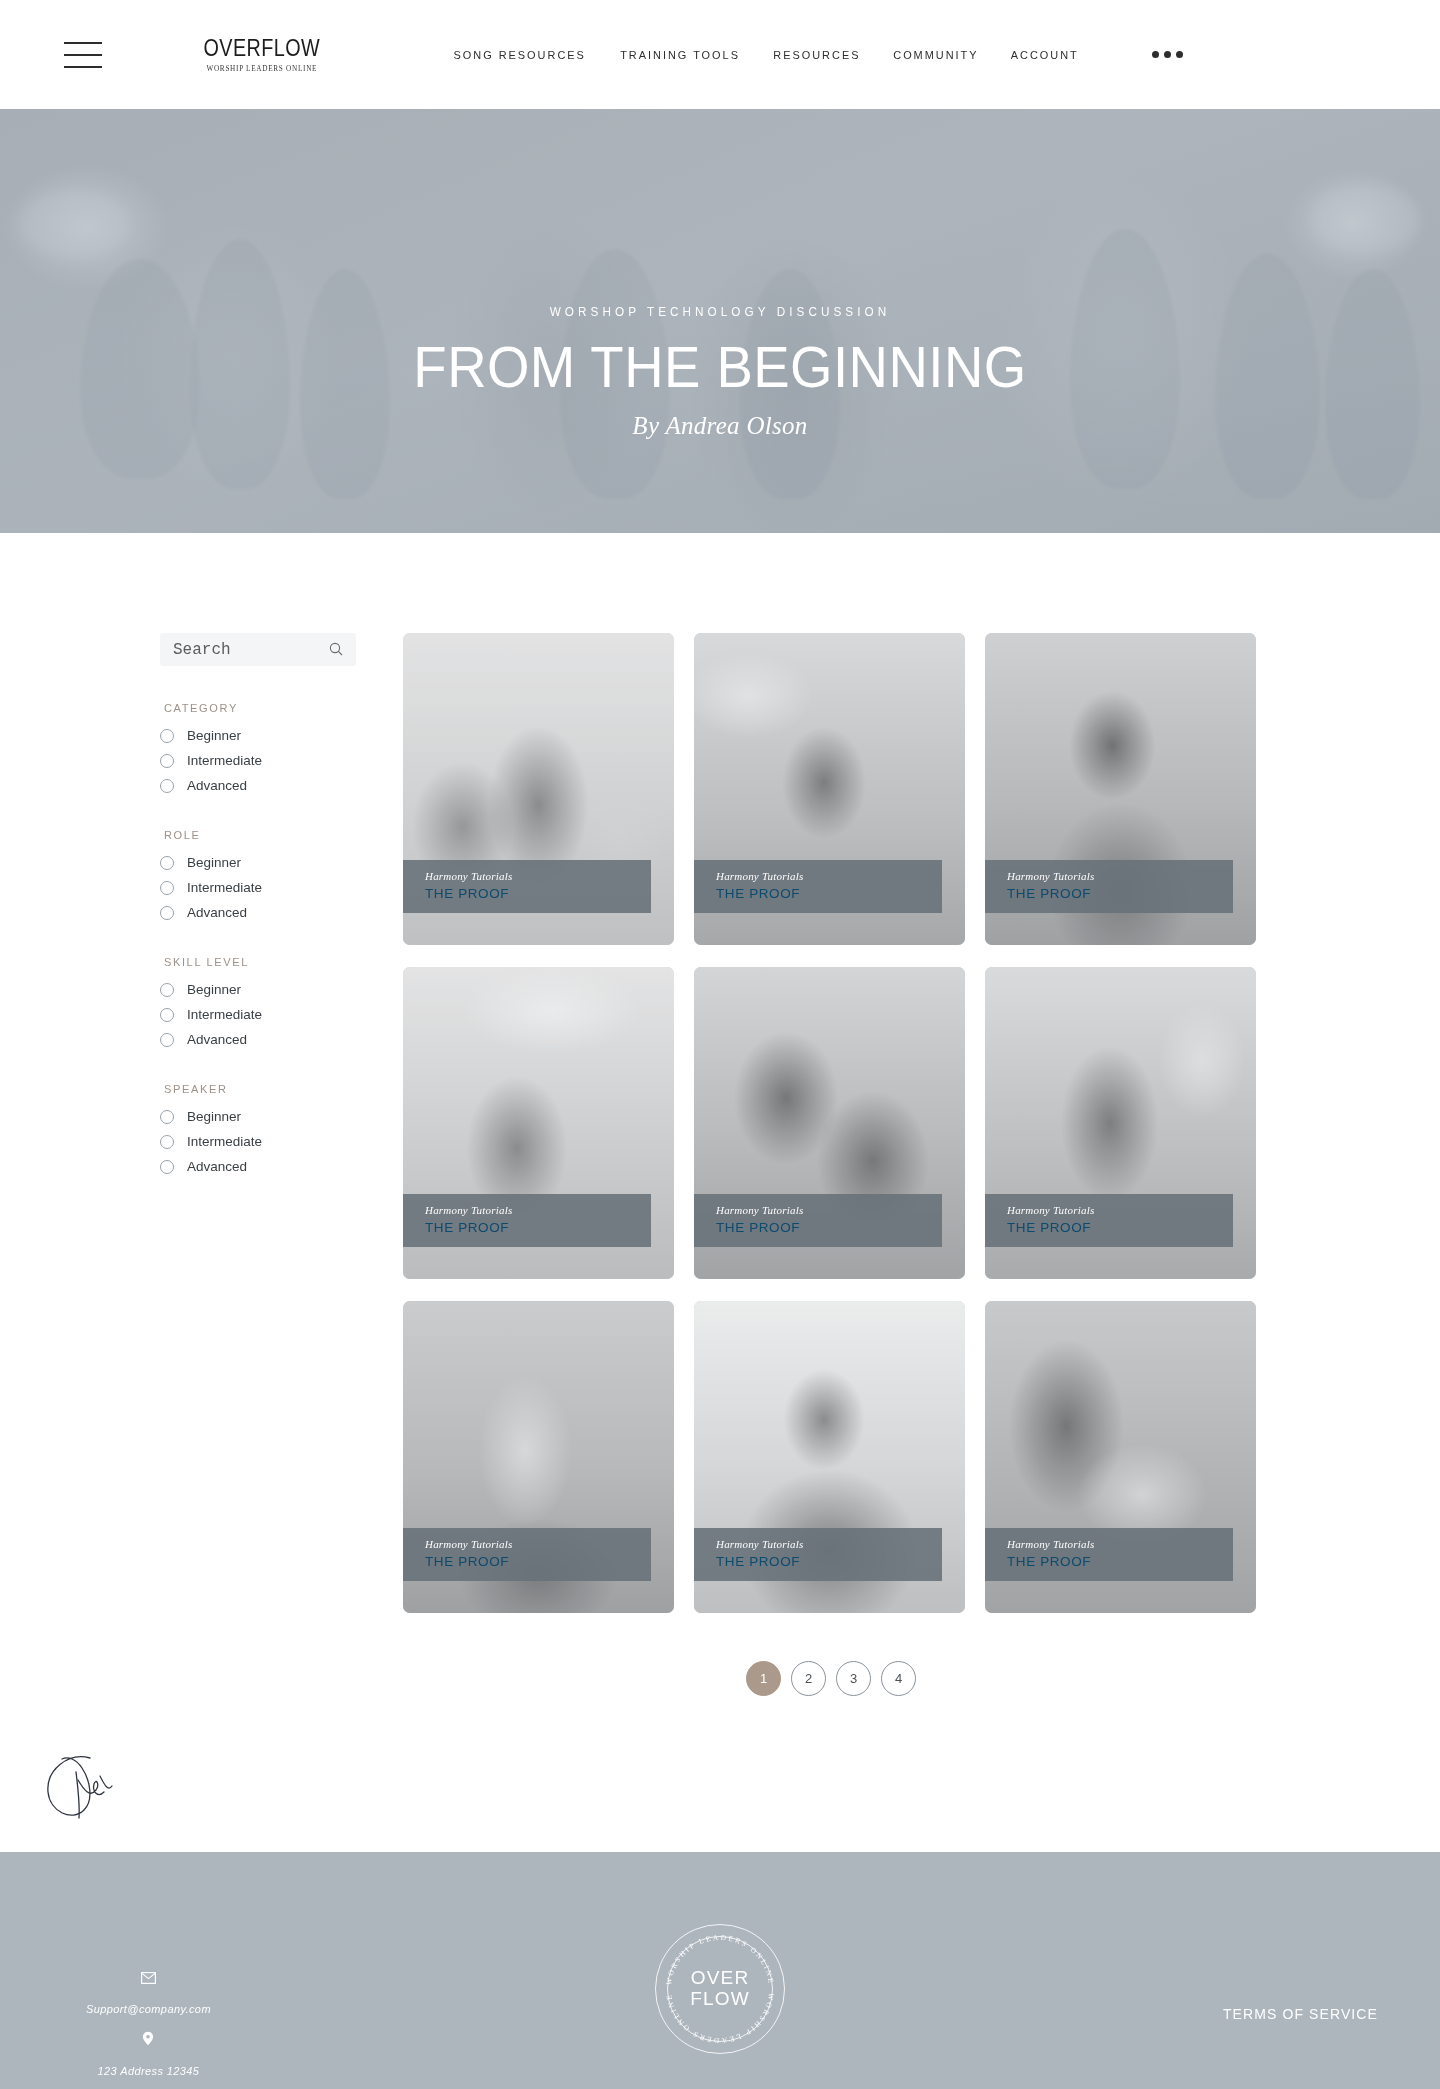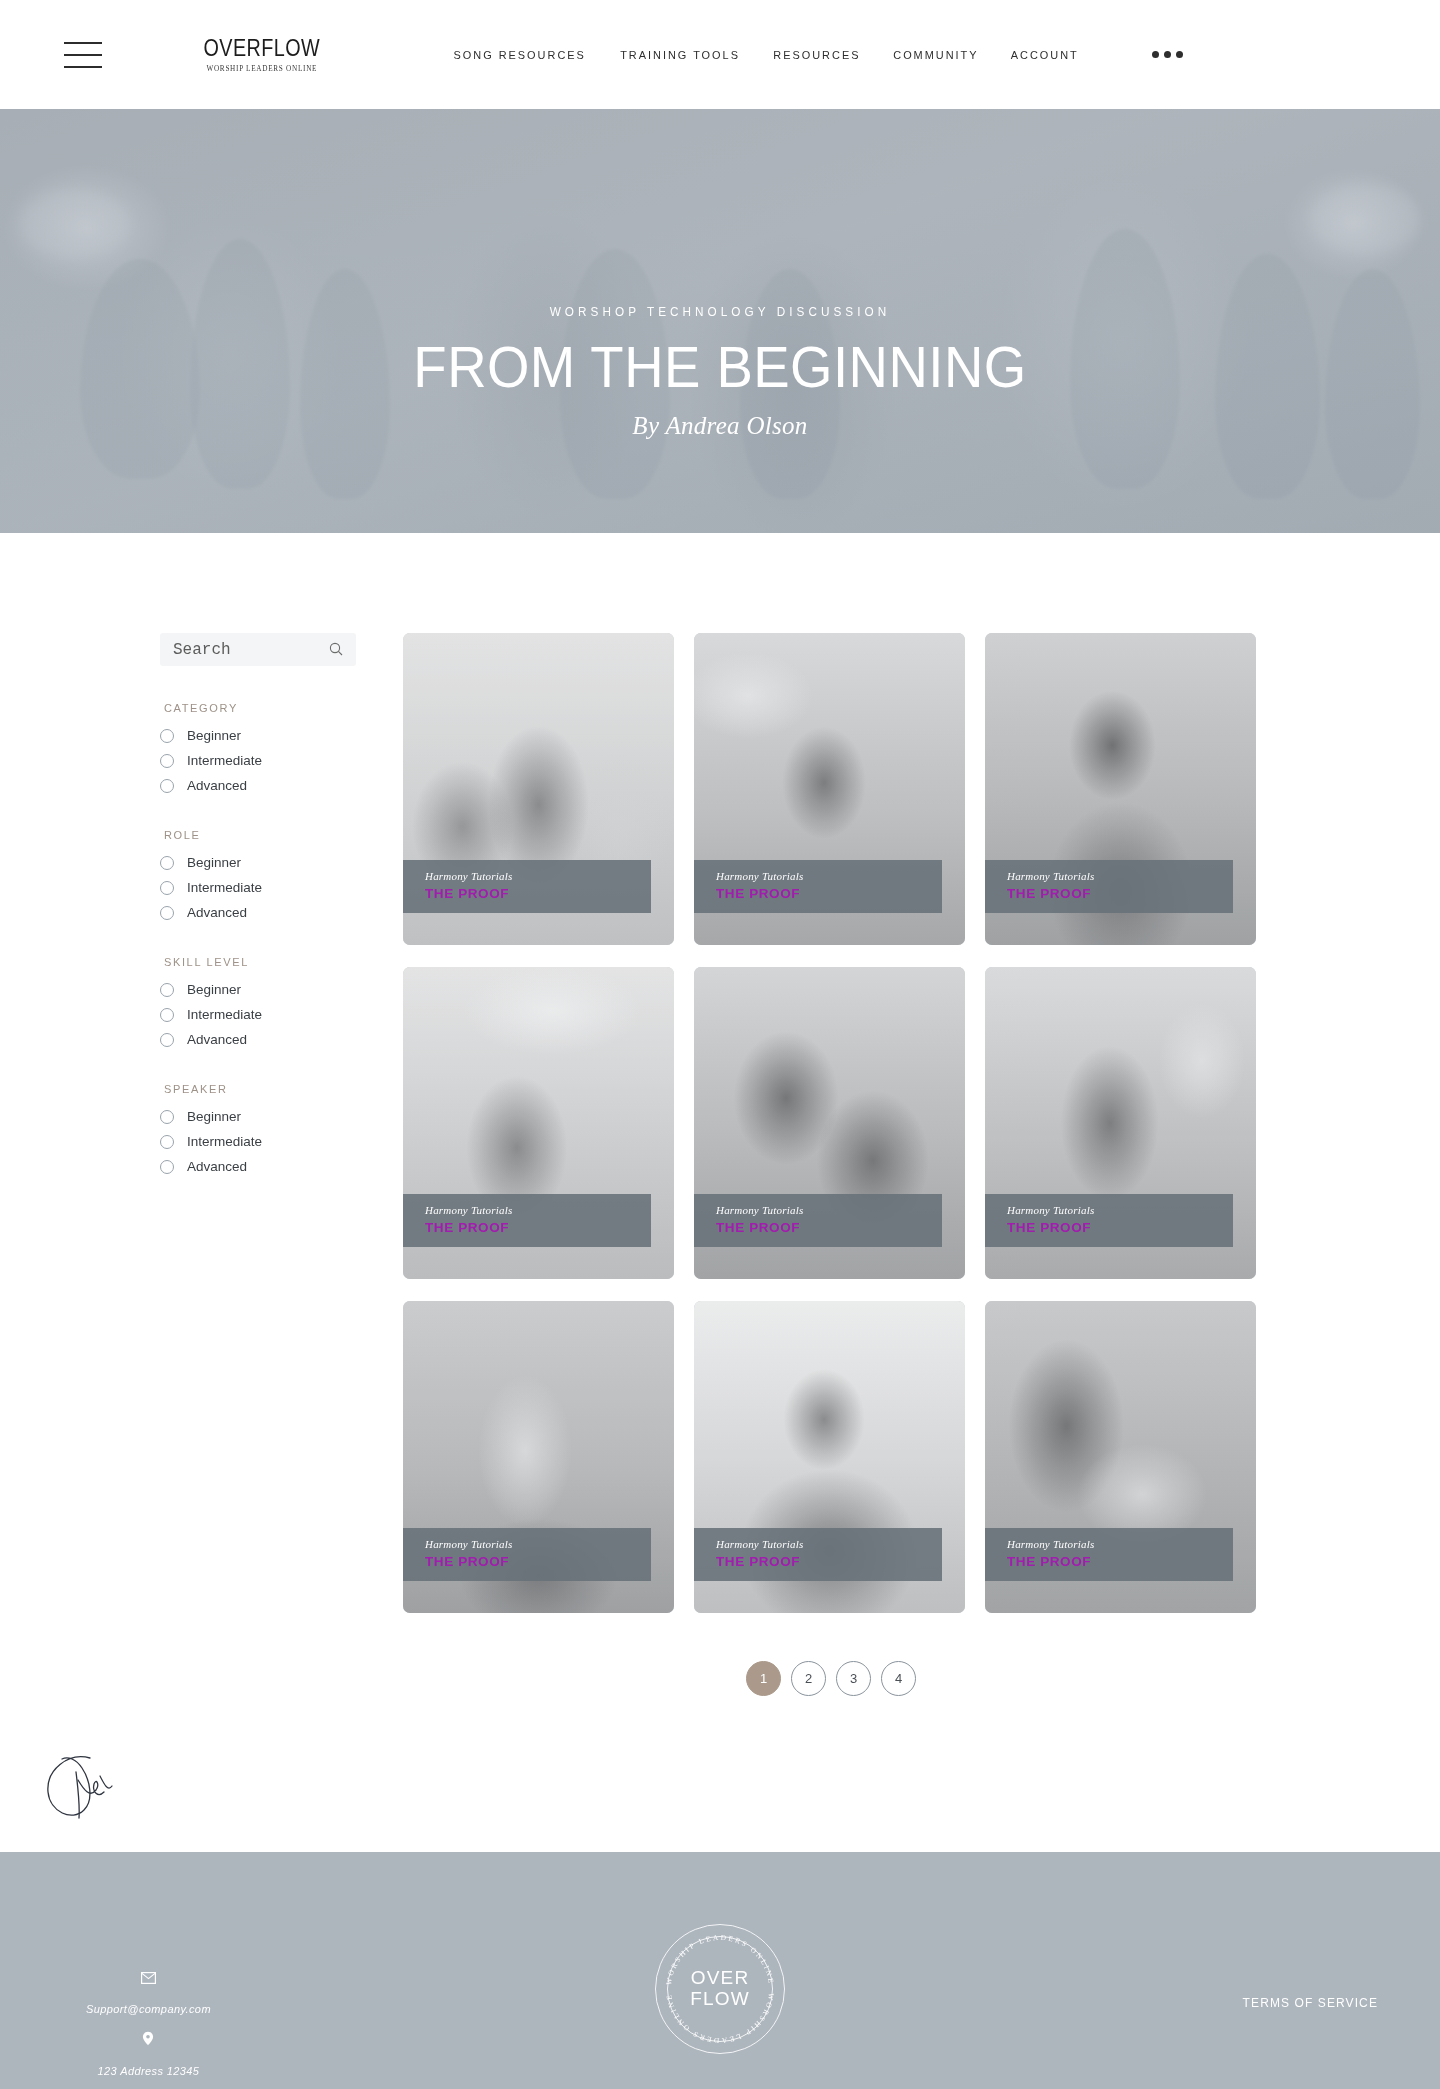--- a/index.html
+++ b/index.html
@@ -217,24 +217,23 @@
   }
   .cap-sub {
     font-family: "Liberation Serif", serif;
     font-style: italic;
     color: #ffffff;
     font-size: 11px;
     letter-spacing: 0.2px;
     margin-bottom: 4px;
   }
   .cap-title {
-    color: #a21caf;
+    color: #0c4a6e;
     font-size: 13.5px;
     letter-spacing: 0.6px;
-    font-weight: bold;
   }
 
   
   .pagination {
     display: flex; justify-content: center; gap: 10px;
     margin-top: 48px;
   }
   .page-dot {
     width: 35px; height: 35px;
     border-radius: 50%;
@@ -306,22 +305,22 @@
     color: #ffffff;
     font-size: 19px;
     letter-spacing: 1.2px;
     line-height: 1.08;
   }
   .badge-arc { position: absolute; inset: 0; }
   .badge-arc text { fill: #ffffff; font-family: "Liberation Serif", serif; font-size: 7.4px; letter-spacing: 2.2px; }
 
   .terms {
     position: absolute;
-    right: 62px; top: 144px;
-    font-size: 12px;
+    right: 62px; top: 154px;
+    font-size: 14px;
     letter-spacing: 1.1px;
     color: #ffffff;
     text-decoration: none;
     cursor: pointer;
   }
 </style>
 </head>
 <body>
 
 <header class="site-header">

